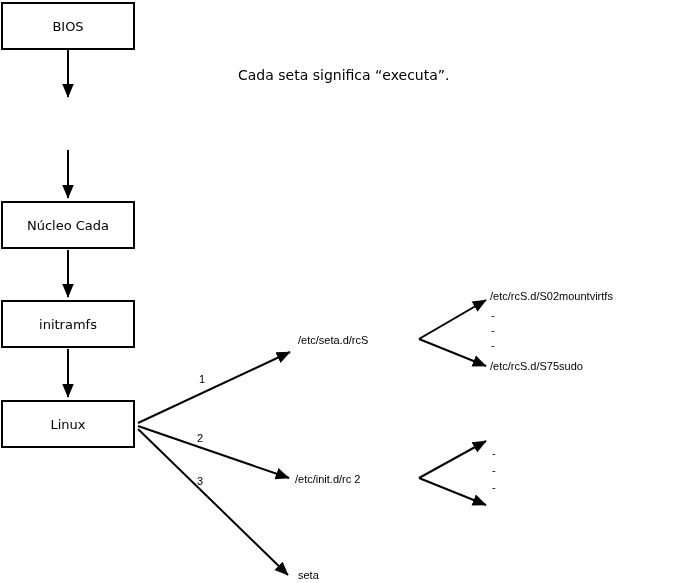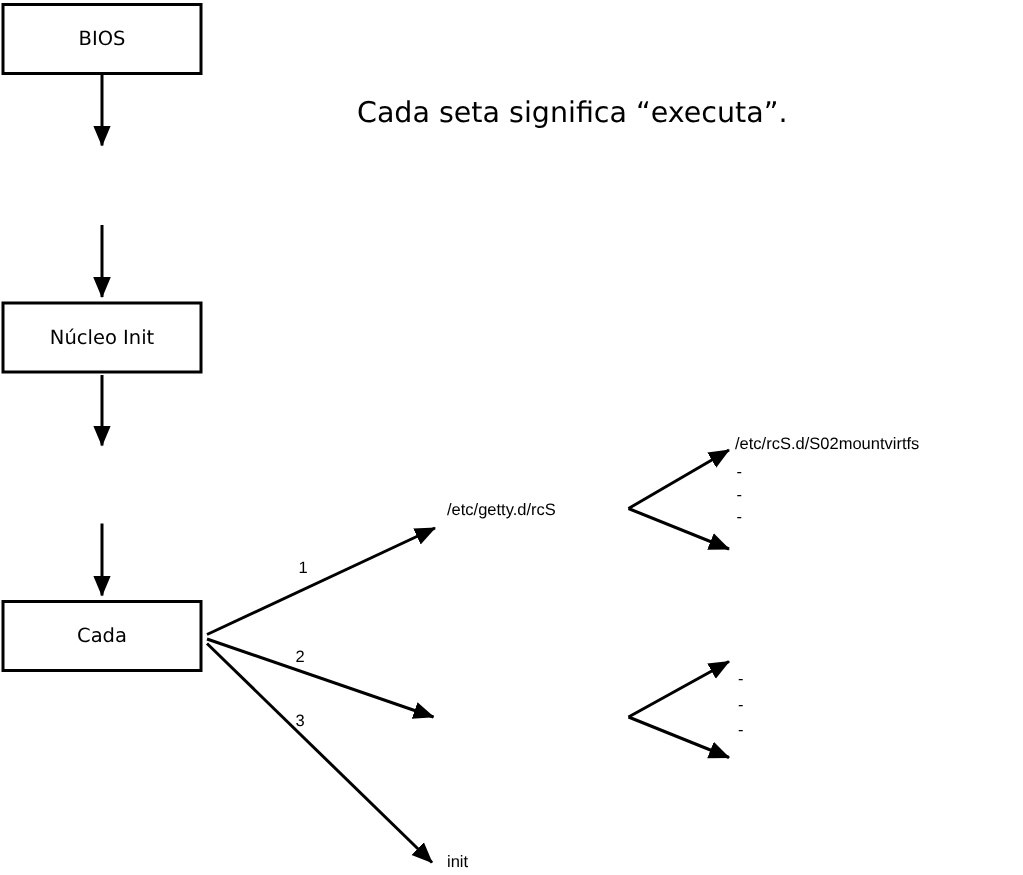--- a/index.html
+++ b/index.html
@@ -45,21 +45,21 @@
   .lbl {
     position: absolute;
     white-space: pre;
     line-height: 14px;
   }
   .mono {
     font-family: Liberation Sans, sans-serif;
     font-size: 11px;
   }
   .sans {
-    font-size: 19px;
+    font-size: 14px;
     line-height: 16px;
   }
 </style>
 </head>
 <body>
 
 <div class="canvas">
 
   <svg class="arrow-layer" viewBox="0 0 682 583" xmlns="http://www.w3.org/2000/svg">
     <defs>
@@ -81,37 +81,42 @@
     <line x1="419" y1="339" x2="486" y2="366" marker-end="url(#ah)"></line>
 
     <line x1="419" y1="478" x2="486" y2="441" marker-end="url(#ah)"></line>
     <line x1="419" y1="478" x2="486" y2="505" marker-end="url(#ah)"></line>
   </svg>
 
   <div class="box" style="top:2px">
       <span>BIOS</span>
     </div>
   <div class="box" style="top:201px">
-      <span>Núcleo Init</span>
+      <span>Núcleo Cada</span>
+    </div>
+  <div class="box" style="top:300px">
+      <span>initramfs</span>
     </div>
   <div class="box" style="top:400px">
-      <span>Cada</span>
+      <span>Linux</span>
     </div>
 
   <div class="lbl sans" style="left:238px; top:67px">Cada seta significa “executa”.</div>
 
   <div class="lbl mono" style="left:199px; top:372px">1</div>
   <div class="lbl mono" style="left:197px; top:431px">2</div>
   <div class="lbl mono" style="left:197px; top:474px">3</div>
 
-  <div class="lbl mono" style="left:298px; top:333px">/etc/getty.d/rcS</div>
-  <div class="lbl mono" style="left:298px; top:568px">init</div>
+  <div class="lbl mono" style="left:298px; top:333px">/etc/seta.d/rcS</div>
+  <div class="lbl mono" style="left:295px; top:472px">/etc/init.d/rc 2</div>
+  <div class="lbl mono" style="left:298px; top:568px">seta</div>
 
   <div class="lbl mono" style="left:490px; top:289px">/etc/rcS.d/S02mountvirtfs</div>
   <div class="lbl mono" style="left:491px; top:308px">-</div>
   <div class="lbl mono" style="left:491px; top:323px">-</div>
   <div class="lbl mono" style="left:491px; top:338px">-</div>
+  <div class="lbl mono" style="left:490px; top:359px">/etc/rcS.d/S75sudo</div>
 
   <div class="lbl mono" style="left:492px; top:446px">-</div>
   <div class="lbl mono" style="left:492px; top:463px">-</div>
   <div class="lbl mono" style="left:492px; top:480px">-</div>
 
 </div>
 
 </body></html>

